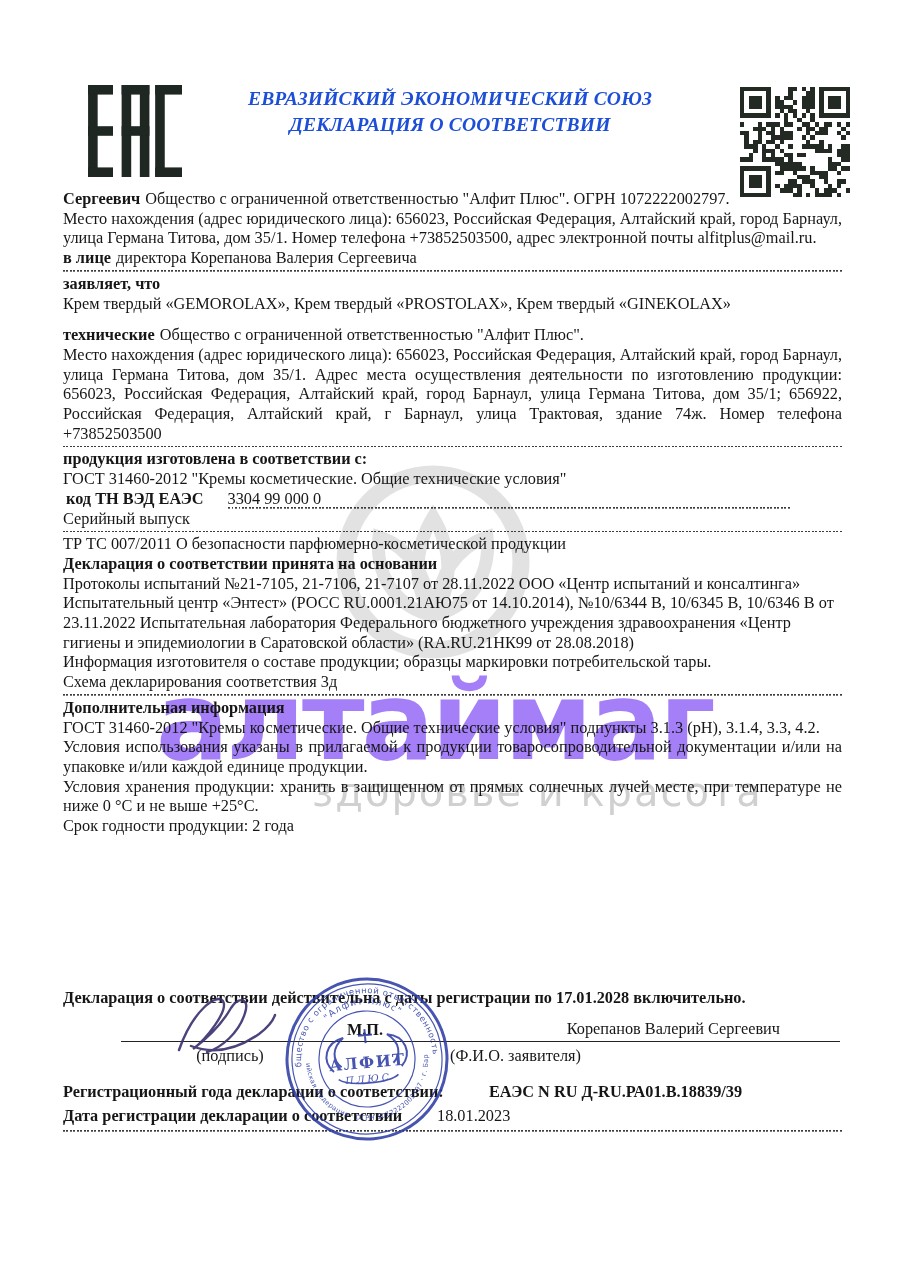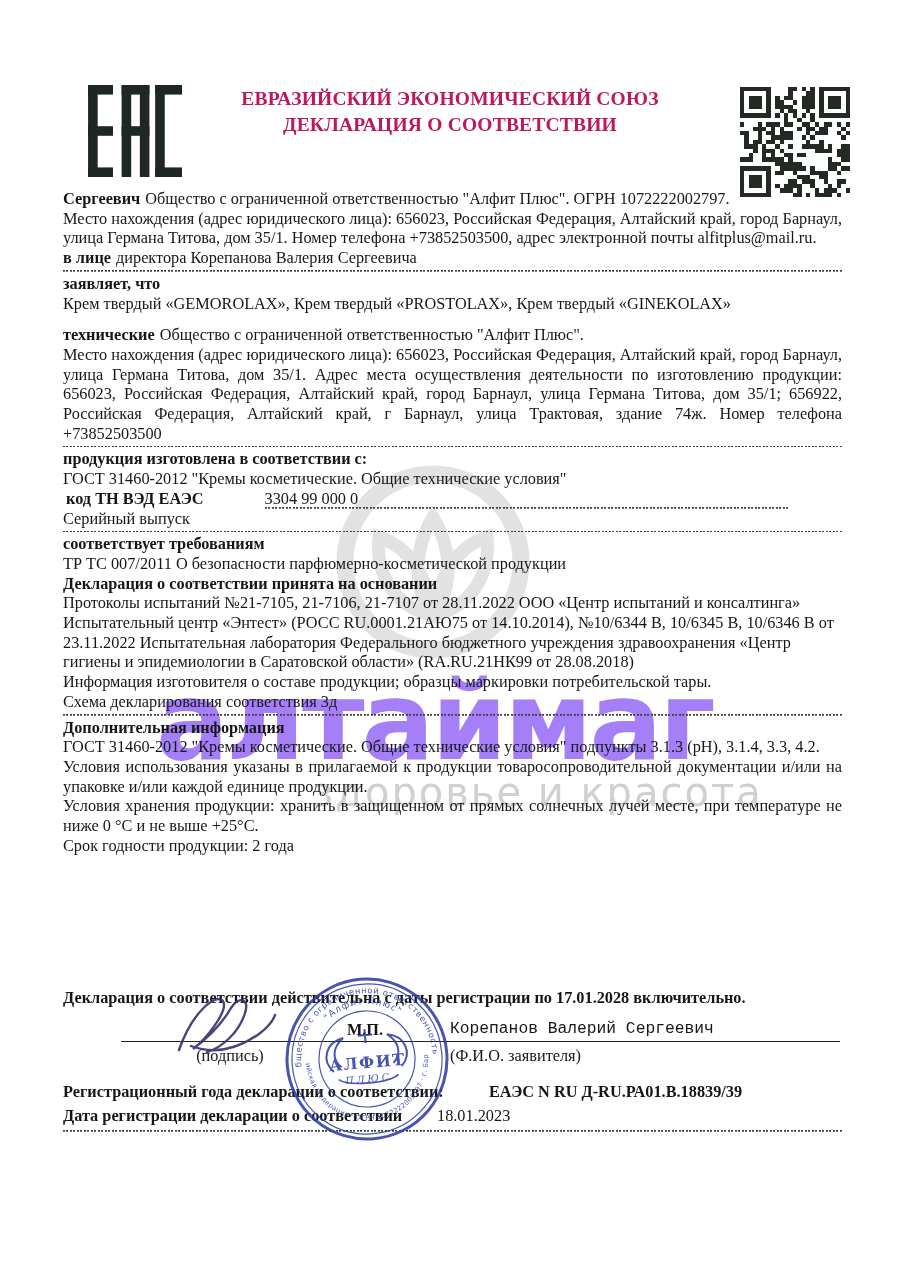--- a/index.html
+++ b/index.html
@@ -1,53 +1,53 @@
 <!DOCTYPE html>
 <html><head>
 <meta charset="utf-8">
 <style>
   html,body{margin:0;padding:0;background:#ffffff;}
   .page{position:relative;width:900px;height:1273px;background:#fff;overflow:hidden;
         font-family:"Liberation Serif",serif;color:#161616;}
   
   .eac{position:absolute;left:88px;top:85px;width:96px;height:92px;}
   .doc-title{position:absolute;left:150px;top:86px;width:600px;text-align:center;
-             font-weight:700;font-size:19.5px;line-height:26px;color:#be185d;letter-spacing:.2px;}
+             font-weight:700;font-size:19.5px;line-height:26px;color:#1d4ed8;letter-spacing:.2px;font-style:italic;}
   .qr{position:absolute;left:740px;top:87px;width:110px;height:110px;}
   
   .wm{position:absolute;z-index:0;}
   .wm-brand{left:156px;top:668px;font-family:"DejaVu Sans",sans-serif;font-weight:700;
             font-size:108px;line-height:1;letter-spacing:-3px;color:#8b5cf6;opacity:.78;}
   .wm-tag{left:312px;top:772px;font-family:"DejaVu Sans",sans-serif;font-weight:400;
           font-size:40px;line-height:1;letter-spacing:2px;color:#cbcbcb;opacity:.9;}
   .wm-logo{left:326px;top:455px;width:214px;height:214px;opacity:.5;}
   
   .content{position:absolute;z-index:2;left:63px;top:189px;width:779px;
            font-size:16.3px;line-height:19.7px;}
   .content p{margin:0;}
   .j{text-align:justify;}
   .b{font-weight:700;}
   .lead{font-weight:700;margin-right:5px;}
   .sep{height:2px;margin:2px 0 2px 0;
        background-image:repeating-linear-gradient(90deg,#3c3c3c 0 1.7px,transparent 1.7px 3.5px);
        background-size:100% 1.7px;background-repeat:no-repeat;background-position:left bottom;}
   .gap-sm{margin-top:12px !important;}
-  .coderow{display:flex;align-items:center;gap:37px;}
+  .coderow{display:flex;align-items:center;}
   .coderow .lbl{font-weight:700;white-space:nowrap;padding-left:3px;}
   .coderow .val-wrap{flex:1;margin-right:52px;margin-left:24px;
        background-image:repeating-linear-gradient(90deg,#3c3c3c 0 1.7px,transparent 1.7px 3.5px);
        background-size:100% 1.7px;background-repeat:no-repeat;background-position:left bottom;}
   
   .bottom{position:absolute;z-index:2;left:0;top:0;width:900px;height:1241px;
           font-size:16.3px;line-height:19.7px;}
   .validity{position:absolute;left:63px;top:988px;width:779px;font-weight:700;}
   .sig-line{position:absolute;left:121px;top:1041px;width:719px;border-top:1.6px solid #232323;}
   .cap-sign{position:absolute;left:165px;top:1046px;width:130px;text-align:center;}
   .mp{position:absolute;left:330px;top:1020px;width:70px;text-align:center;font-weight:700;}
-  .fio-name{position:absolute;left:450px;top:1019px;width:350px;text-align:left;font-family:Liberation Mono, monospace;}
+  .fio-name{position:absolute;left:430px;top:1019px;width:350px;text-align:right;}
   .cap-fio{position:absolute;left:450px;top:1046px;width:350px;}
   .reg-label{position:absolute;left:63px;font-weight:700;}
   .reg-val-1{position:absolute;left:489px;top:1082px;font-weight:700;}
   .reg-val-2{position:absolute;left:437px;top:1106px;}
   .bottom-sep{position:absolute;left:63px;top:1130px;width:779px;height:2px;
        background-image:repeating-linear-gradient(90deg,#3c3c3c 0 1.7px,transparent 1.7px 3.5px);
        background-size:100% 1.7px;background-repeat:no-repeat;background-position:left bottom;}
   
   .stamp{position:absolute;z-index:3;left:281px;top:970px;width:172px;height:178px;opacity:.88;}
   .signature{position:absolute;z-index:3;left:163px;top:988px;width:140px;height:78px;opacity:.92;}
@@ -326,21 +326,20 @@
     <p class="b">продукция изготовлена в соответствии с:</p>
     <p>ГОСТ 31460-2012 "Кремы косметические. Общие технические условия"</p>
 
     <div class="coderow">
       <span class="lbl">код ТН ВЭД ЕАЭС</span>
       <span class="val-wrap"><span>3304 99 000 0</span></span>
     </div>
     <p>Серийный выпуск</p>
     <div class="sep"></div>
 
-    <p class="b">соответствует требованиям</p>
     <p>ТР ТС 007/2011 О безопасности парфюмерно-косметической продукции</p>
 
     <p class="b">Декларация о соответствии принята на основании</p>
     <p>Протоколы испытаний №21-7105, 21-7106, 21-7107 от 28.11.2022 ООО «Центр испытаний и консалтинга» Испытательный центр «Энтест» (РОСС RU.0001.21АЮ75 от 14.10.2014), №10/6344 В, 10/6345 В, 10/6346 В от 23.11.2022 Испытательная лаборатория Федерального бюджетного учреждения здравоохранения «Центр гигиены и эпидемиологии в Саратовской области» (RA.RU.21НК99 от 28.08.2018)</p>
     <p>Информация изготовителя о составе продукции; образцы маркировки потребительской тары.</p>
     <p>Схема декларирования соответствия 3д</p>
     <div class="sep"></div>
 
     <p class="b">Дополнительная информация</p>
     <p>ГОСТ 31460-2012 "Кремы косметические. Общие технические условия" подпункты 3.1.3 (pH), 3.1.4, 3.3, 4.2.</p>

